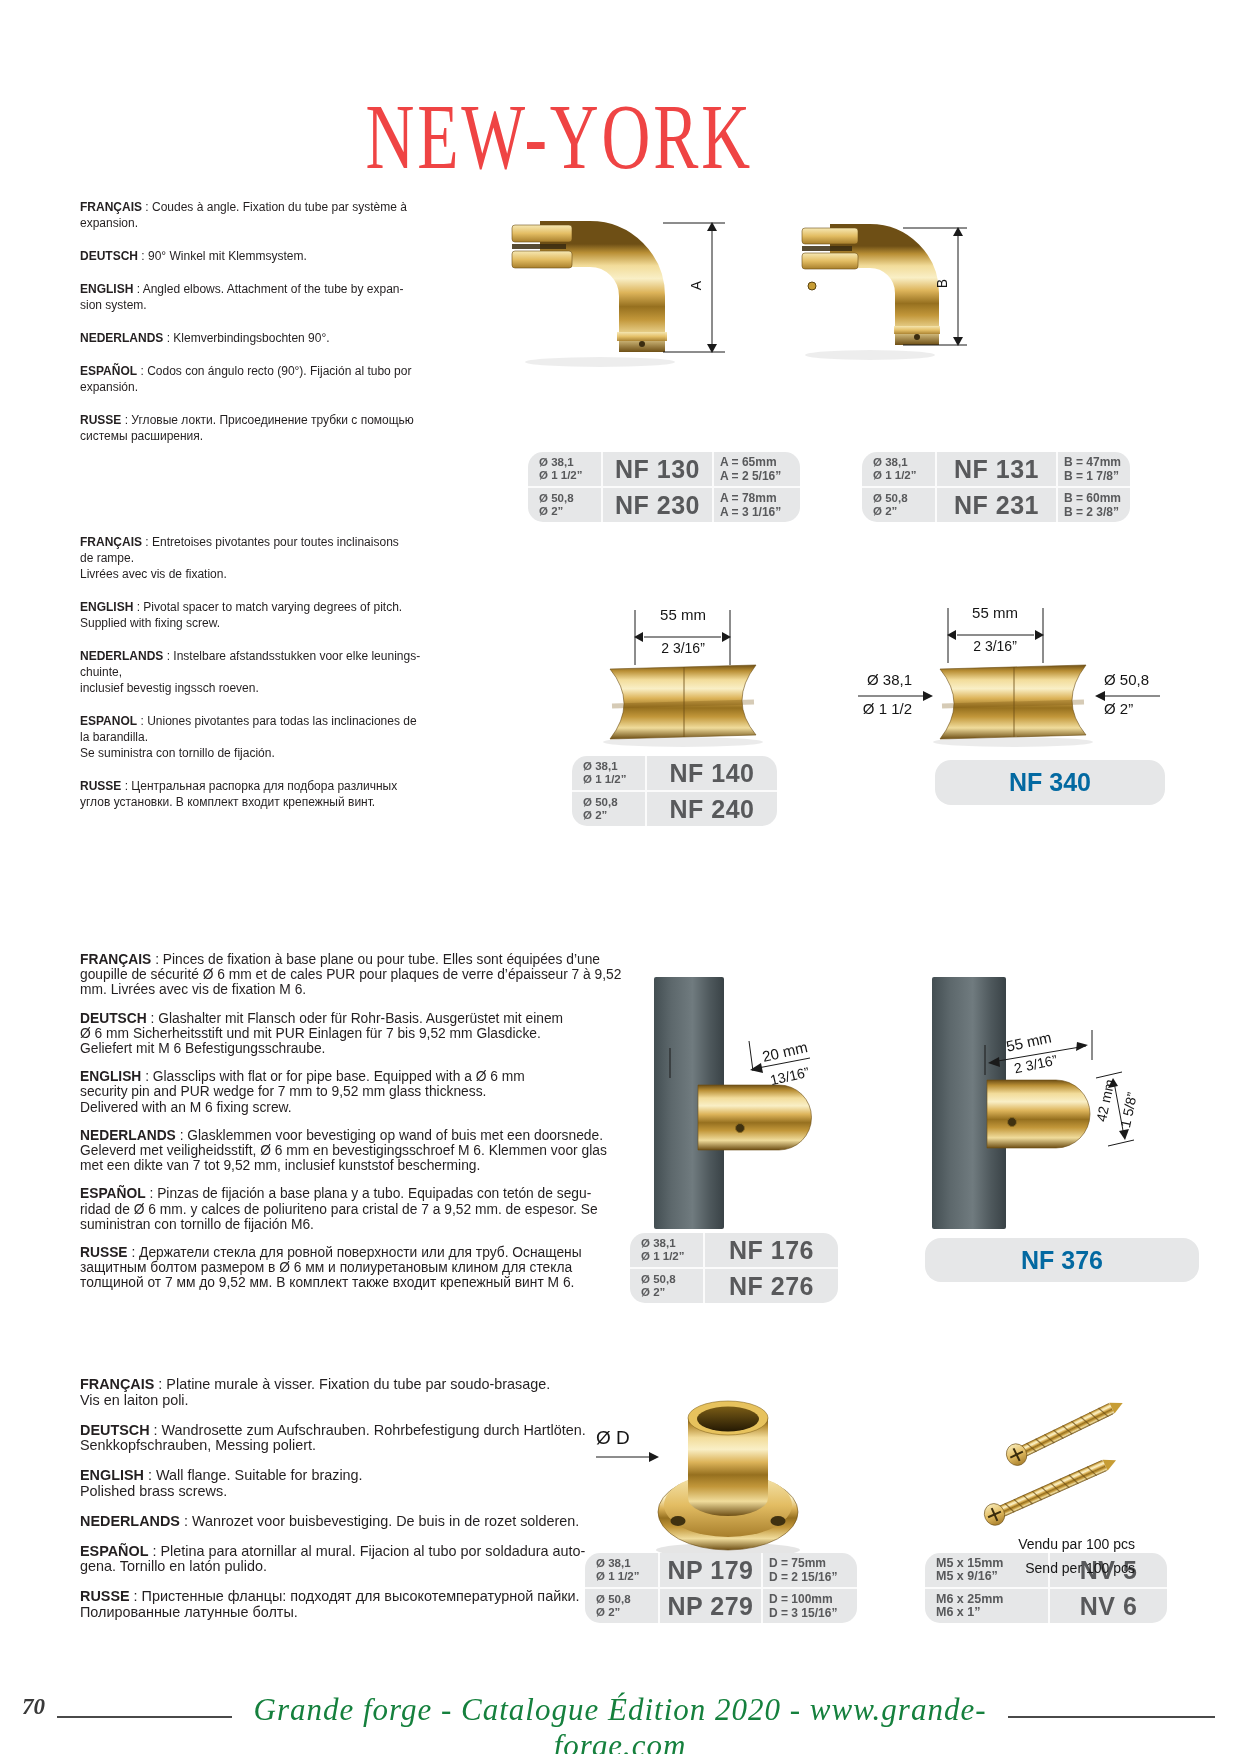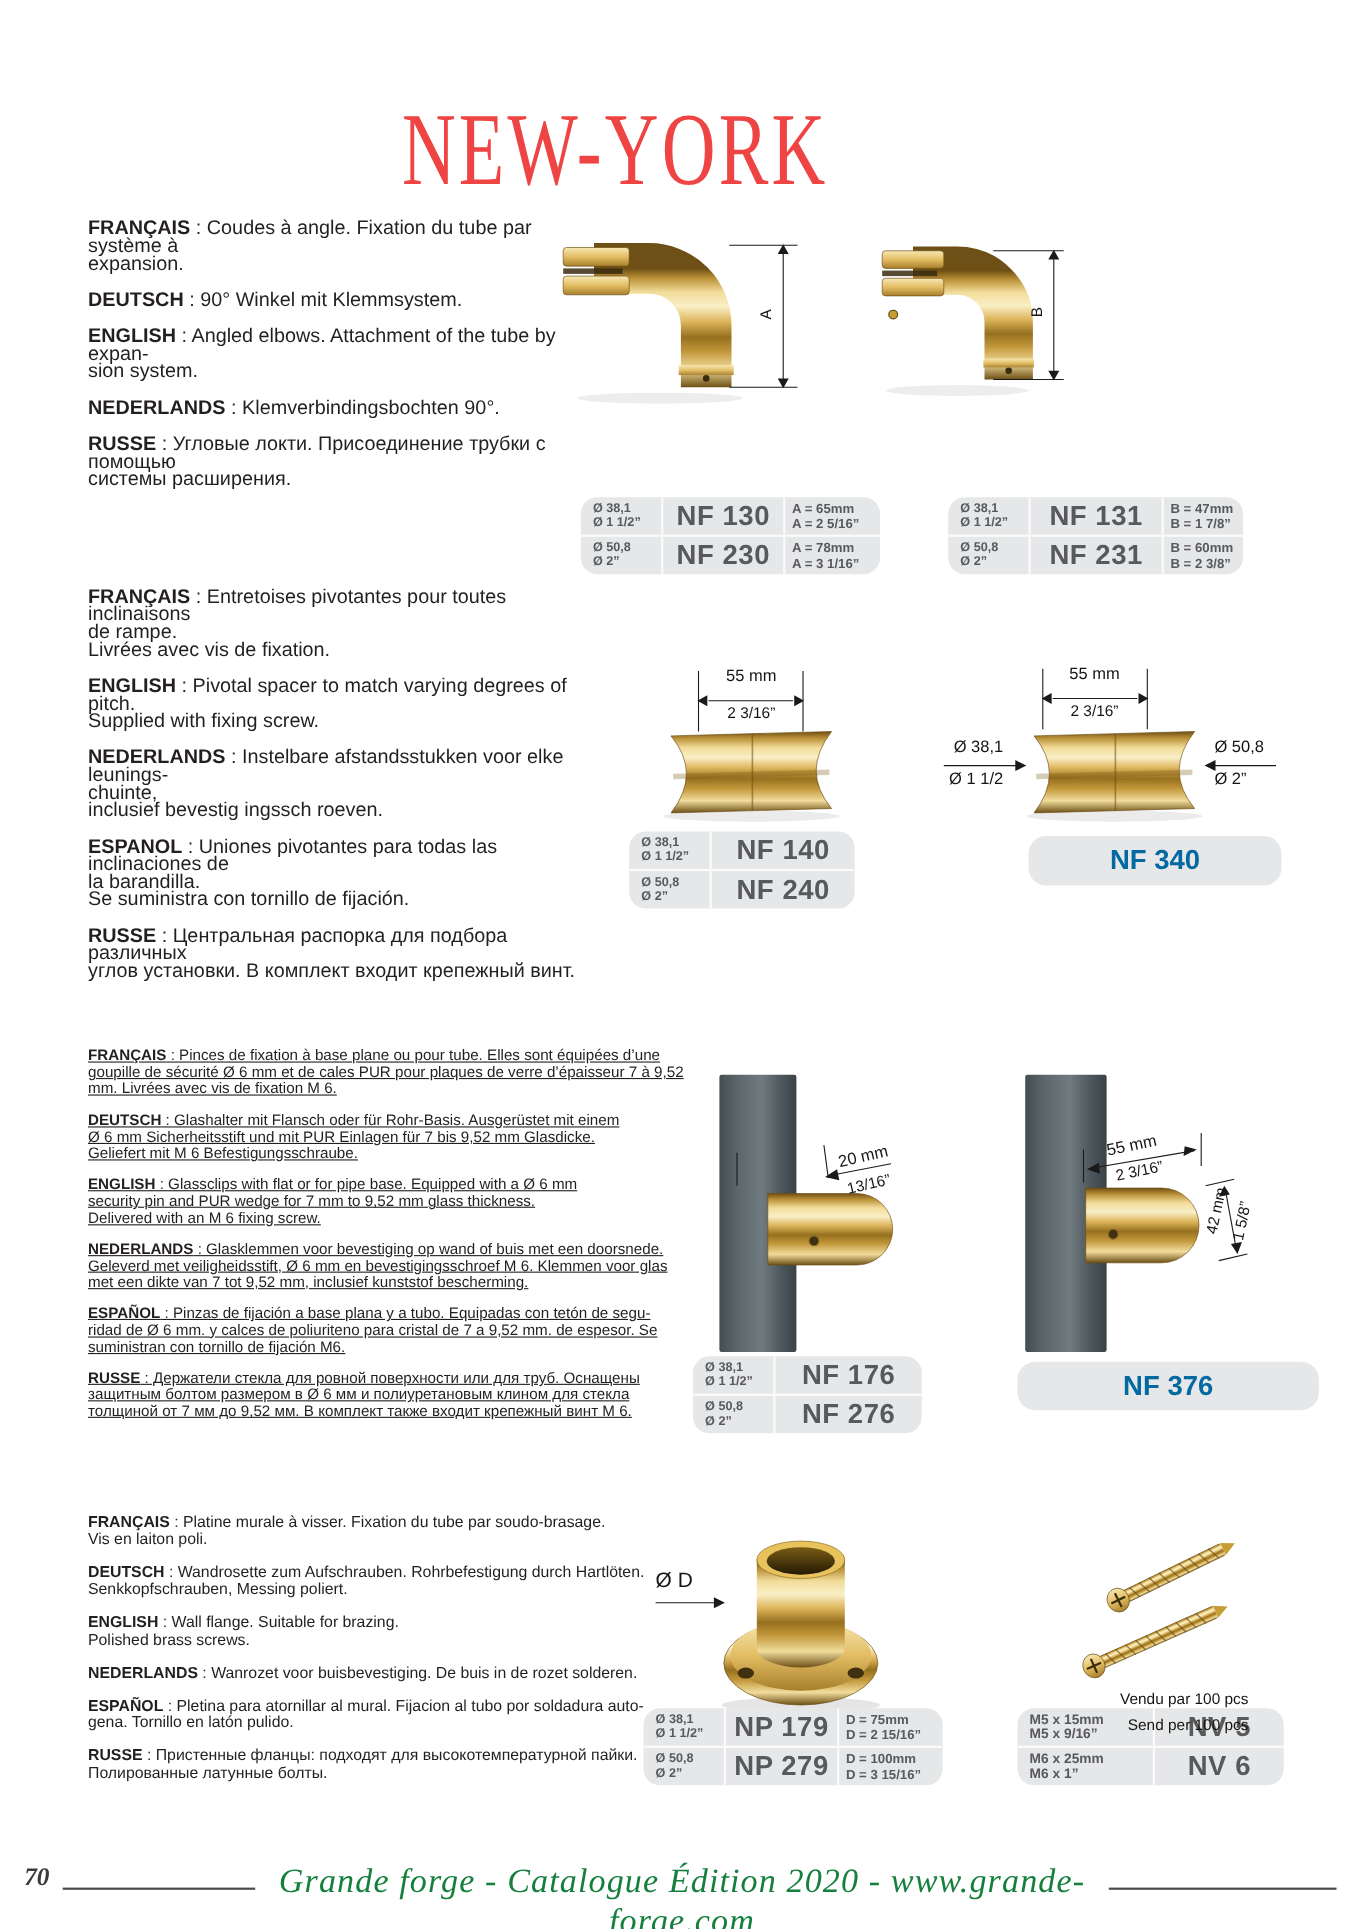--- a/index.html
+++ b/index.html
@@ -4,24 +4,24 @@
 <style>
   html,body{margin:0;padding:0;background:#fff;}
   .page{position:relative;width:1241px;height:1754px;background:#fff;overflow:hidden;
         font-family:"Liberation Sans",sans-serif;color:#231f20;}
   
   .title{position:absolute;left:0;top:26px;width:1118px;text-align:center;
          font-family:"Liberation Serif",serif;font-weight:400;font-size:94px;
          color:#ef4444;letter-spacing:4px;line-height:1;}
   .title .squeeze{display:inline-block;transform:scaleX(.72);transform-origin:center;}
   
-  .langs{position:absolute;font-size:18px;line-height:16px;}
+  .langs{position:absolute;font-size:12px;line-height:16px;}
   .langs p{margin:0 0 17px 0;white-space:pre-line;}
   .langs b{font-weight:700;}
-  .langs.s3{font-size:13.8px;line-height:15.2px;text-decoration:underline;}
+  .langs.s3{font-size:13.8px;line-height:15.2px;}
   .langs.s3 p{margin-bottom:13px;}
   .langs.s4{font-size:14.4px;line-height:15.5px;}
   .langs.s4 p{margin-bottom:14.5px;}
   
   .ptable{position:absolute;background:#e6e7e8;border-radius:15px;color:#58595b;overflow:hidden;}
   .prow{display:flex;height:34px;align-items:stretch;}
   .prow + .prow{border-top:2px solid #fbfbfb;}
   .csize{width:62px;padding-left:11px;display:flex;flex-direction:column;justify-content:center;
          font-size:11.5px;font-weight:700;line-height:13px;border-right:2px solid #fbfbfb;}
   .ccode{flex:1;display:flex;align-items:center;justify-content:center;
@@ -227,20 +227,22 @@
 
   <h1 class="title"><span class="squeeze">NEW-YORK</span></h1>
 
   <div class="langs" style="left:80px;top:199px;width:440px">
     <p><b>FRANÇAIS</b><span> : Coudes à angle. Fixation du tube par système à
 expansion.</span></p>
     <p><b>DEUTSCH</b><span> : 90° Winkel mit Klemmsystem.</span></p>
     <p><b>ENGLISH</b><span> : Angled elbows. Attachment of the tube by expan-
 sion system.</span></p>
     <p><b>NEDERLANDS</b><span> : Klemverbindingsbochten 90°.</span></p>
+    <p><b>ESPAÑOL</b><span> : Codos con ángulo recto (90°). Fijación al tubo por
+expansión.</span></p>
     <p><b>RUSSE</b><span> : Угловые локти. Присоединение трубки с помощью
 системы расширения.</span></p>
   </div>
 
   <div class="langs" style="left:80px;top:534px;width:445px">
     <p><b>FRANÇAIS</b><span> : Entretoises pivotantes pour toutes inclinaisons
 de rampe.
 Livrées avec vis de fixation.</span></p>
     <p><b>ENGLISH</b><span> : Pivotal spacer to match varying degrees of pitch.
 Supplied with fixing screw.</span></p>

